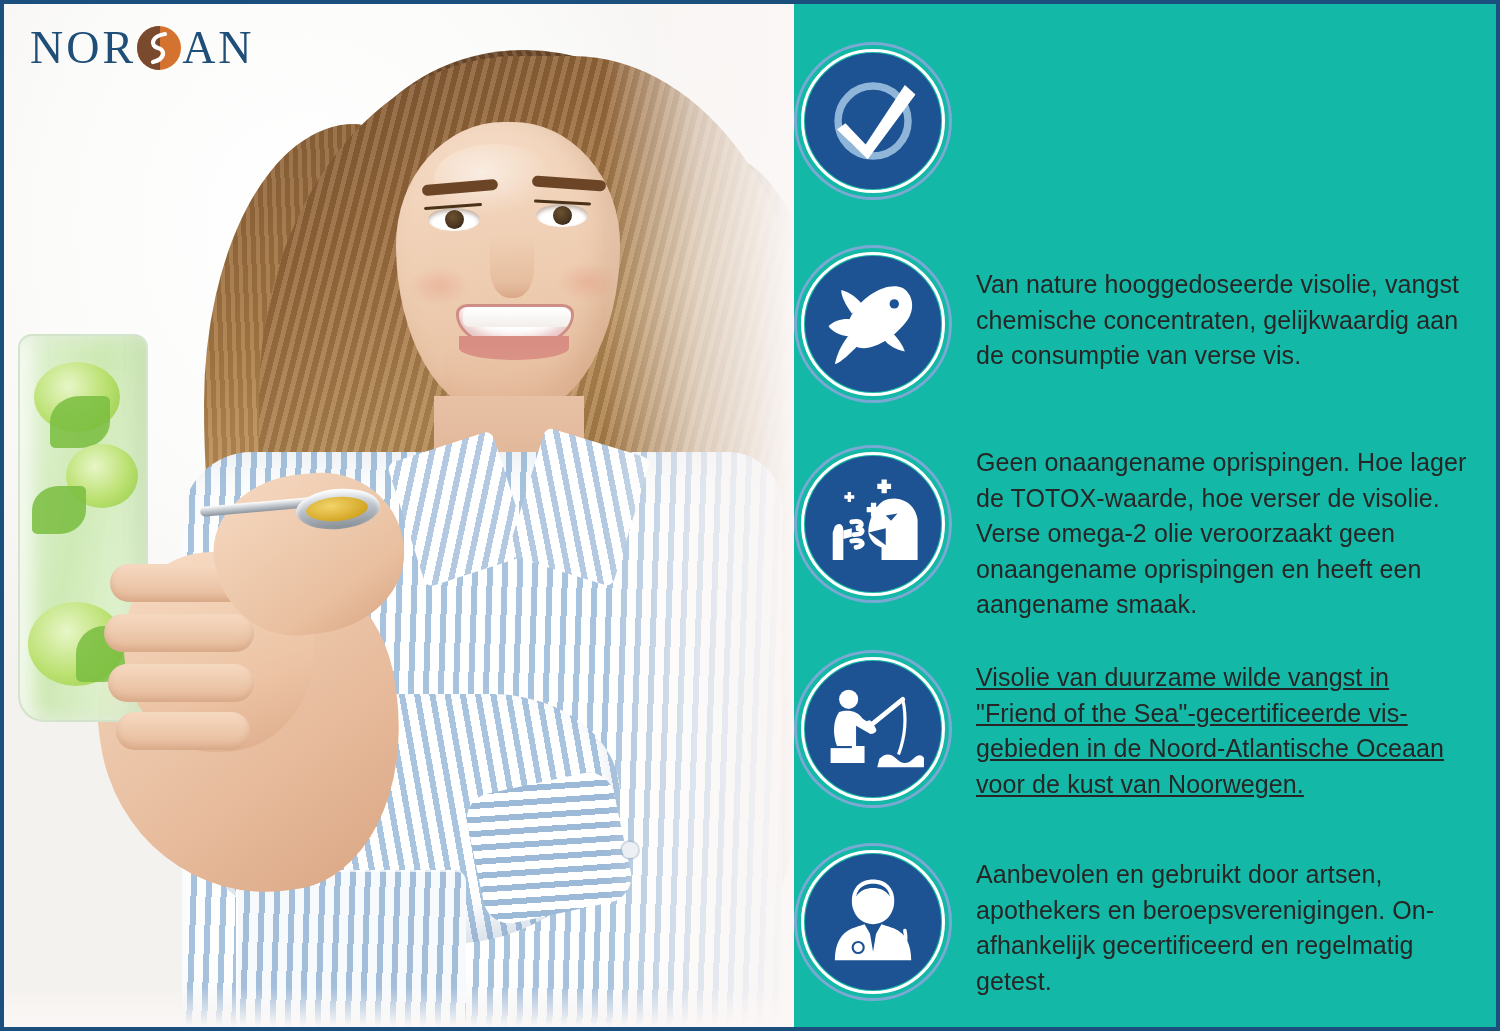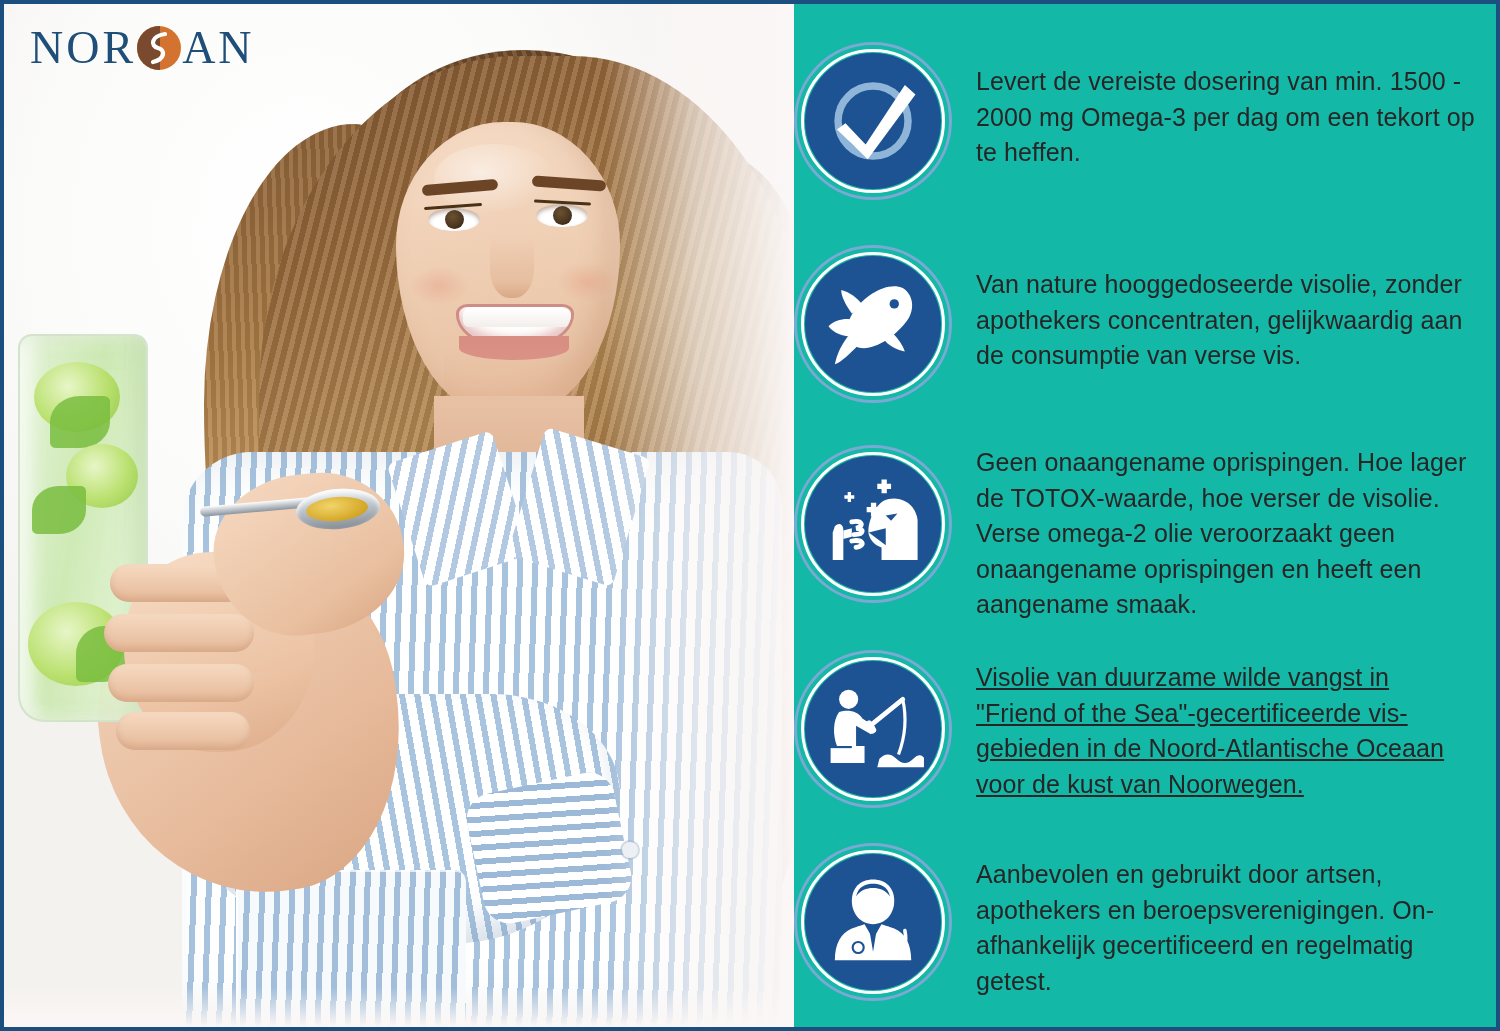--- a/index.html
+++ b/index.html
@@ -417,41 +417,40 @@
       <div class="icon-wrap">
         <div class="icon-ring"></div>
           <div class="icon-ring2"></div>
         <div class="icon-disc">
           <svg viewBox="0 0 100 100" aria-hidden="true">
             <circle cx="50" cy="50" r="33" fill="none" stroke="#8fb6d8" stroke-width="7"></circle>
             <path d="M24 52 L43 72 L80 16 L90 25 L45 86 L16 58 Z" fill="#ffffff"></path>
           </svg>
         </div>
       </div>
-      <div class="feature-text">Levert de vereiste dosering van min. 1500 - 2000 mg Omega-3 per dag om een tekort op te heffen.</div>
     </div>
 
     <div class="feature" id="f2">
       <div class="icon-wrap">
         <div class="icon-ring"></div>
           <div class="icon-ring2"></div>
         <div class="icon-disc">
           <svg viewBox="0 0 100 100" aria-hidden="true">
             <g fill="#ffffff">
               <path d="M78 16 C88 22, 90 36, 82 47 C70 63, 50 76, 36 72 C24 68, 22 52, 32 38 C43 22, 64 10, 78 16 Z"></path>
               <path d="M36 70 C28 78, 20 86, 14 88 C16 78, 20 70, 26 62 Z"></path>
               <path d="M32 62 C22 62, 12 58, 8 52 C14 46, 24 44, 32 46 Z"></path>
               <path d="M30 40 C24 32, 20 24, 20 18 C28 20, 36 26, 40 32 Z"></path>
               <path d="M68 58 C74 64, 78 70, 80 76 C72 74, 64 70, 60 64 Z"></path>
             </g>
             <circle cx="70" cy="31" r="4.4" fill="#1d5293"></circle>
           </svg>
         </div>
       </div>
-      <div class="feature-text">Van nature hooggedoseerde visolie, zonder apothekers concentraten, gelijkwaardig aan de consumptie van verse vis.</div>
+      <div class="feature-text">Van nature hooggedoseerde visolie, vangst chemische concentraten, gelijkwaardig aan de consumptie van verse vis.</div>
     </div>
 
     <div class="feature" id="f3">
       <div class="icon-wrap">
         <div class="icon-ring"></div>
           <div class="icon-ring2"></div>
         <div class="icon-disc">
           <svg viewBox="0 0 100 100" aria-hidden="true">
             <g fill="#ffffff">
 

